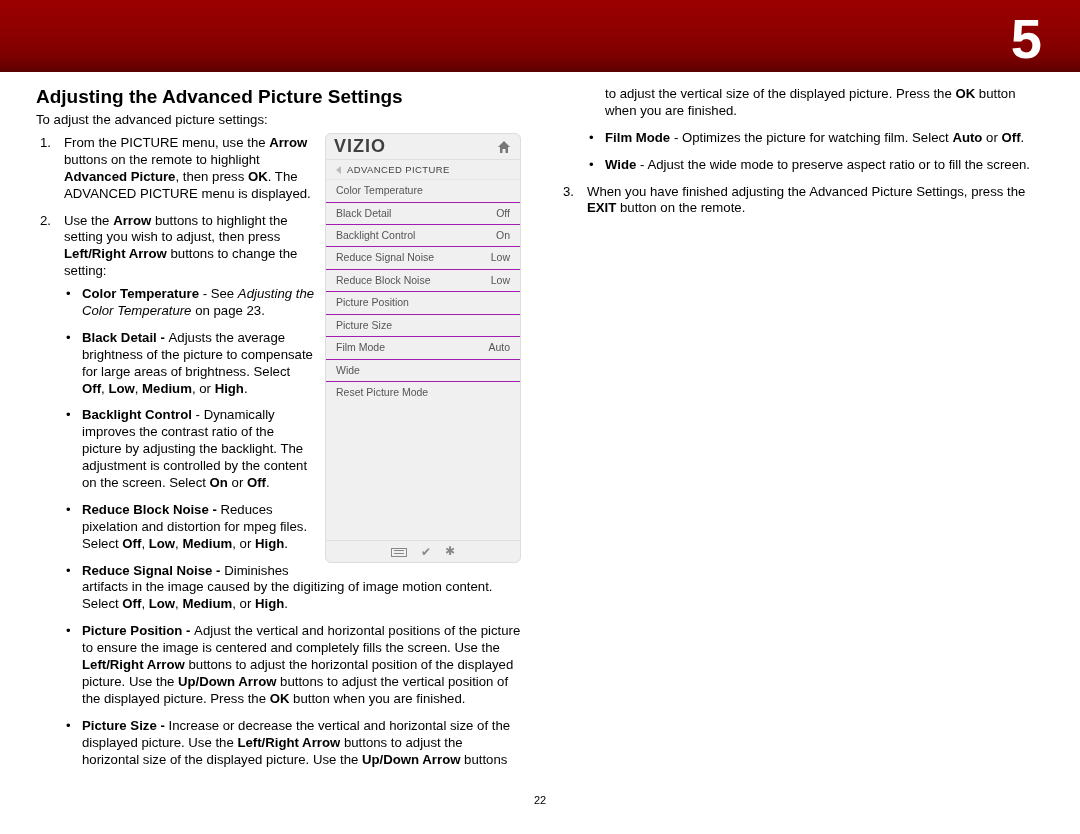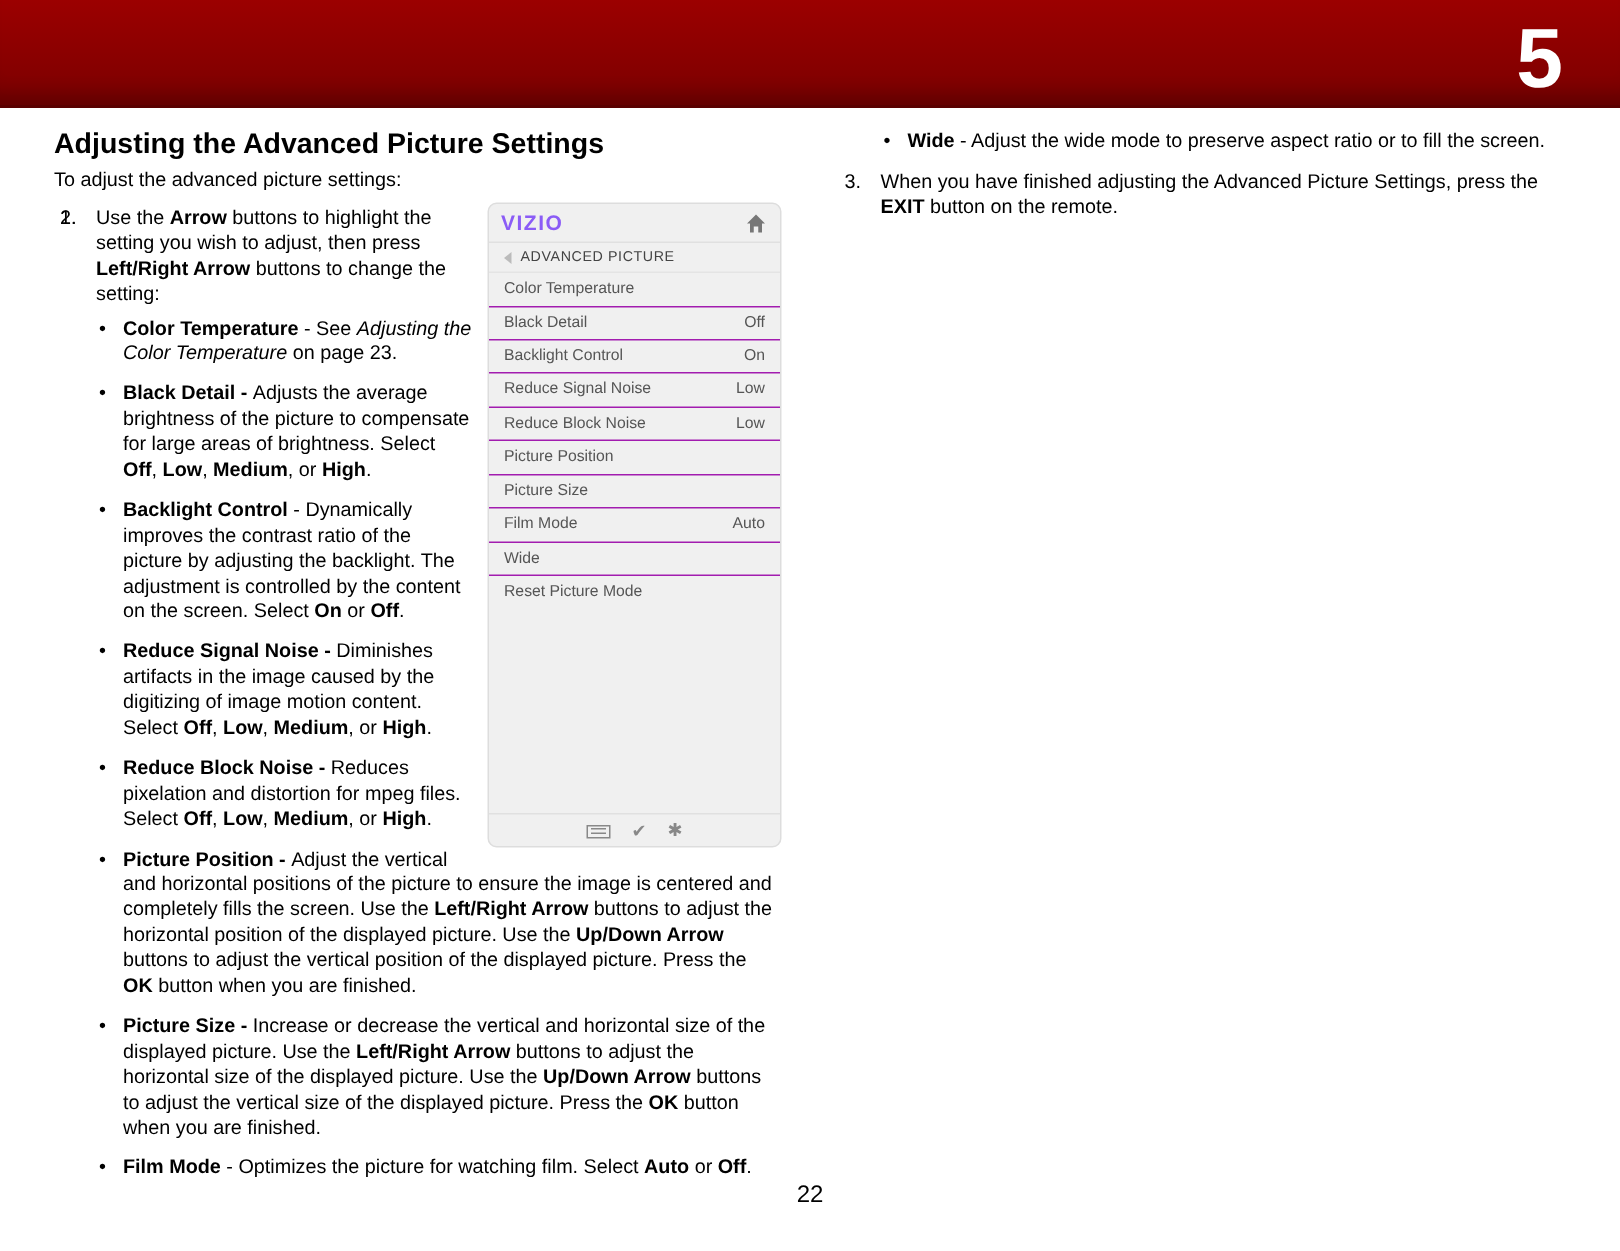--- a/index.html
+++ b/index.html
@@ -97,22 +97,22 @@
     align-items: center;
     justify-content: space-between;
     padding: 2px 8px;
     height: 26px;
     border-bottom: 1px solid #e0e0e0;
   }
   .mf-logo {
     font-family: Arial, sans-serif;
     font-weight: 700;
     letter-spacing: 1px;
-    font-size: 14px;
-    color: #8b5cf6;
+    font-size: 18px;
+    color: #404040;
   }
   .mf-home {
     width: 16px; height: 16px;
     display: inline-block;
     color: #666;
   }
   .mf-crumb {
     display: flex; align-items: center;
     font-size: 9.5px;
     padding: 4px 8px 3px 10px;
@@ -154,21 +154,21 @@
   }
   .rect-ic::before{content:"";position:absolute;inset:0;border:1px solid #888;}
   .rect-ic::after{content:"";position:absolute;left:3px;right:3px;top:2px;height:1px;background:#888;box-shadow:0 3px 0 #888;}
   .vshape{font-size:14px;line-height:1;}
 
   .page-num {
     position: absolute;
     bottom: 8px;
     left: 0; right: 0;
     text-align: center;
-    font-size: 16px;
+    font-size: 11px;
   }
 </style>
 </head>
 <body>
 
 <div class="red-bar"></div>
 <div class="chapter-number">5</div>
 
 <div class="page">
   <div class="columns">
@@ -234,20 +234,23 @@
                 <span></span>
               </div>
             </div>
           <div class="mf-footer">
             <span class="rect-ic"></span>
             <span class="ic vshape">✔</span>
             <span class="ic">✱</span>
           </div>
         </div>
 
+        <div class="narrow">
+          <span>From the PICTURE menu, use the </span><span class="b">Arrow</span><span> buttons on the remote to highlight </span><span class="b">Advanced Picture</span><span>, then press </span><span class="b">OK</span><span>. The ADVANCED PICTURE menu is displayed.</span>
+        </div>
       </li>
 
       <li>
         <div class="narrow">
           <span>Use the </span><span class="b">Arrow</span><span> buttons to highlight the setting you wish to adjust, then press </span><span class="b">Left/Right Arrow</span><span> buttons to change the setting:</span>
         </div>
 
         <ul class="sub">
           <li>
               <div class="narrow">
@@ -258,24 +261,24 @@
               <div class="narrow">
             <span class="b">Black Detail - </span><span>Adjusts the average brightness of the picture to compensate for large areas of brightness. Select </span><span class="b">Off</span><span>, </span><span class="b">Low</span><span>, </span><span class="b">Medium</span><span>, or </span><span class="b">High</span><span>.</span>
           </div>
             </li>
           <li>
               <div class="narrow">
             <span class="b">Backlight Control</span><span> - Dynamically improves the contrast ratio of the picture by adjusting the backlight. The adjustment is controlled by the content on the screen. Select </span><span class="b">On</span><span> or </span><span class="b">Off</span><span>.</span>
           </div>
             </li>
           <li>
+            <span class="b">Reduce Block Noise - </span><span>Reduces pixelation and distortion for mpeg files. Select </span><span class="b">Off</span><span>, </span><span class="b">Low</span><span>, </span><span class="b">Medium</span><span>, or </span><span class="b">High</span><span>.</span>
+          </li>
+          <li>
             <span class="b">Reduce Signal Noise - </span><span>Diminishes artifacts in the image caused by the digitizing of image motion content. Select </span><span class="b">Off</span><span>, </span><span class="b">Low</span><span>, </span><span class="b">Medium</span><span>, or </span><span class="b">High</span><span>.</span>
-          </li>
-          <li>
-            <span class="b">Reduce Block Noise - </span><span>Reduces pixelation and distortion for mpeg files. Select </span><span class="b">Off</span><span>, </span><span class="b">Low</span><span>, </span><span class="b">Medium</span><span>, or </span><span class="b">High</span><span>.</span>
           </li>
           <li>
             <span class="b">Picture Position - </span><span>Adjust the vertical and horizontal positions of the picture to ensure the image is centered and completely fills the screen. Use the </span><span class="b">Left/Right Arrow</span><span> buttons to adjust the horizontal position of the displayed picture. Use the </span><span class="b">Up/Down Arrow</span><span> buttons to adjust the vertical position of the displayed picture. Press the </span><span class="b">OK</span><span> button when you are finished.</span>
           </li>
           <li>
             <span class="b">Picture Size - </span><span>Increase or decrease the vertical and horizontal size of the displayed picture. Use the </span><span class="b">Left/Right Arrow</span><span> buttons to adjust the horizontal size of the displayed picture. Use the </span><span class="b">Up/Down Arrow</span><span> buttons to adjust the vertical size of the displayed picture. Press the </span><span class="b">OK</span><span> button when you are finished.</span>
           </li>
           <li>
             <span class="b">Film Mode</span><span> - Optimizes the picture for watching film. Select </span><span class="b">Auto</span><span> or </span><span class="b">Off</span><span>.</span>
           </li>

